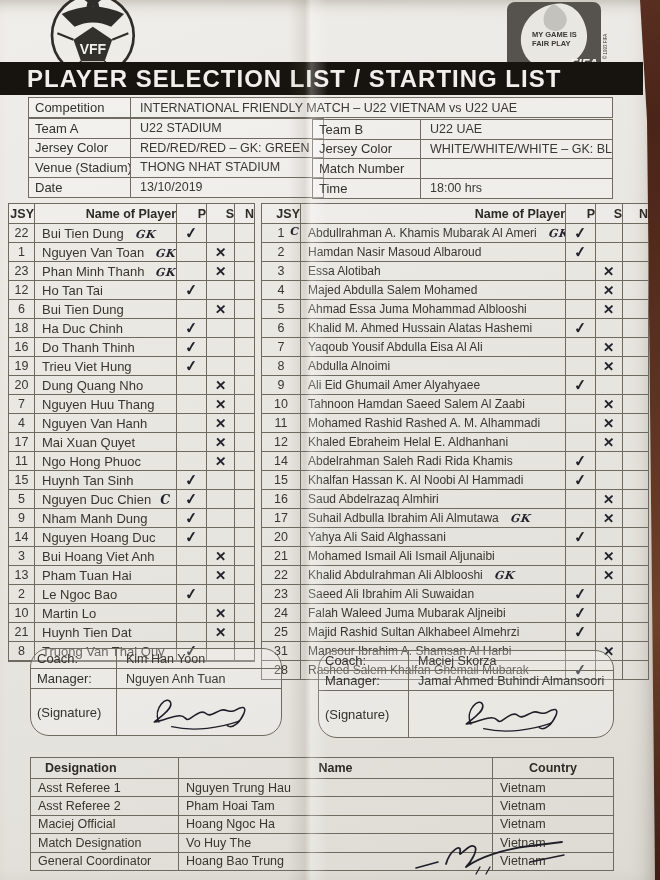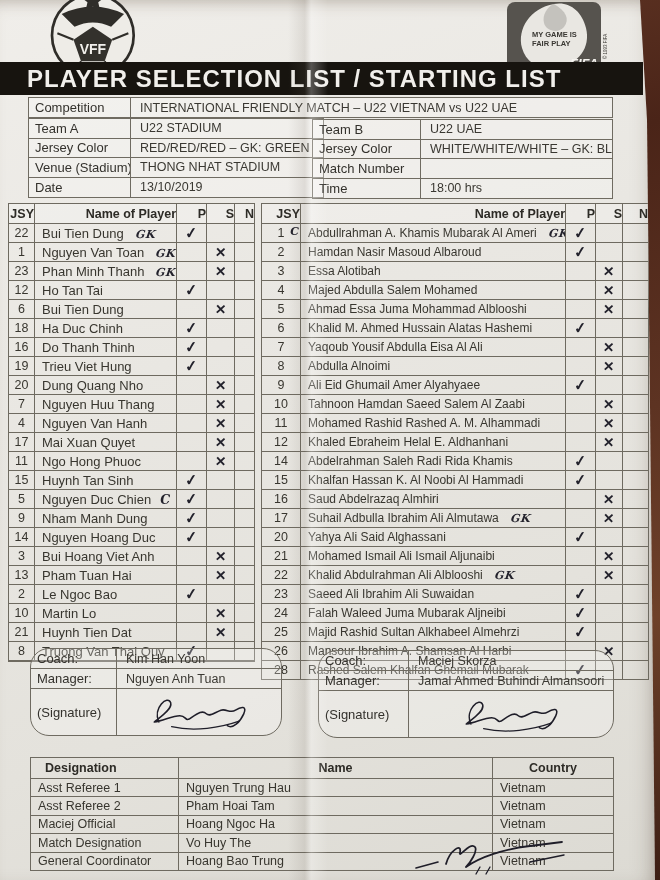--- a/index.html
+++ b/index.html
@@ -500,21 +500,21 @@
           <td class="mark"></td>
         </tr>
         <tr>
           <td class="jsy">25</td>
           <td class="pname"><span class="nm">Majid Rashid Sultan Alkhabeel Almehrzi</span></td>
           <td class="mark"><span class="hw check">✓</span></td>
           <td class="mark"></td>
           <td class="mark"></td>
         </tr>
         <tr>
-          <td class="jsy">26</td>
+          <td class="jsy">31</td>
           <td class="pname"><span class="nm">Mansour Ibrahim A. Shamsan Al Harbi</span></td>
           <td class="mark"></td>
           <td class="mark"><span class="hw xmark">✕</span></td>
           <td class="mark"></td>
         </tr>
         <tr>
           <td class="jsy">28</td>
           <td class="pname"><span class="nm">Rashed Salem Khalfan Ghemail Mubarak</span></td>
           <td class="mark"><span class="hw check">✓</span></td>
           <td class="mark"></td>

